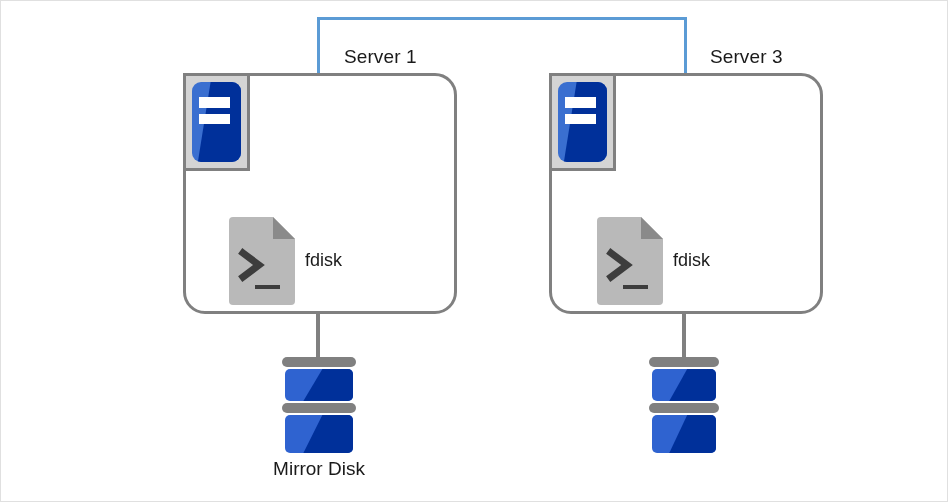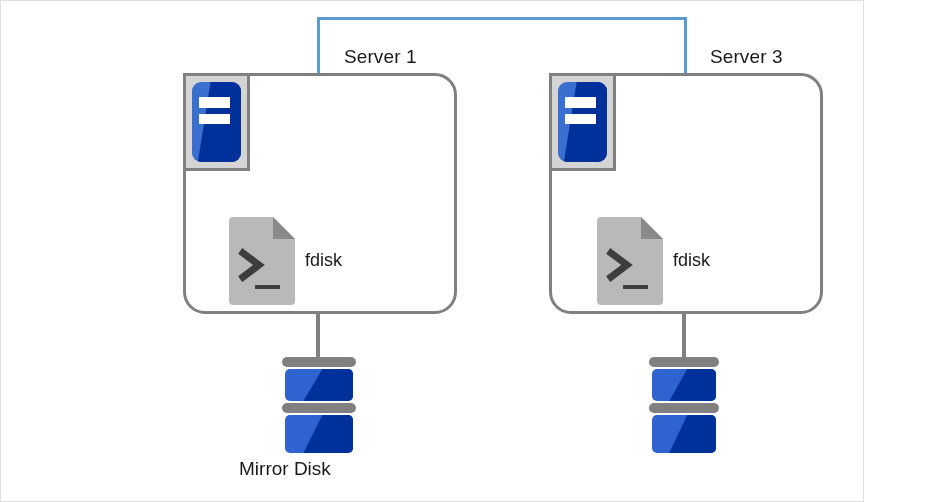--- a/index.html
+++ b/index.html
@@ -5,21 +5,21 @@
   html, body {
     margin: 0;
     padding: 0;
     background: #ffffff;
   }
   body {
     font-family: "Liberation Sans", sans-serif;
   }
   #canvas {
     position: relative;
-    width: 864px;
+    width: 948px;
     height: 502px;
     background: #ffffff;
     border: 1px solid #e0e0e0;
     box-sizing: border-box;
     overflow: hidden;
   }
 
   
   .link-h {
     position: absolute;
@@ -127,20 +127,21 @@
     width: 100%;
     height: 100%;
     background: #00309a;
     clip-path: polygon(100% 0, 55% 0, 27% 100%, 100% 100%);
   }
   .disk-label {
     position: absolute;
     font-size: 19px;
     color: #1a1a1a;
     white-space: nowrap;
+    text-align: center;
   }
 
   
   .connector {
     position: absolute;
     background: #808080;
   }
 </style>
 </head>
 <body>

